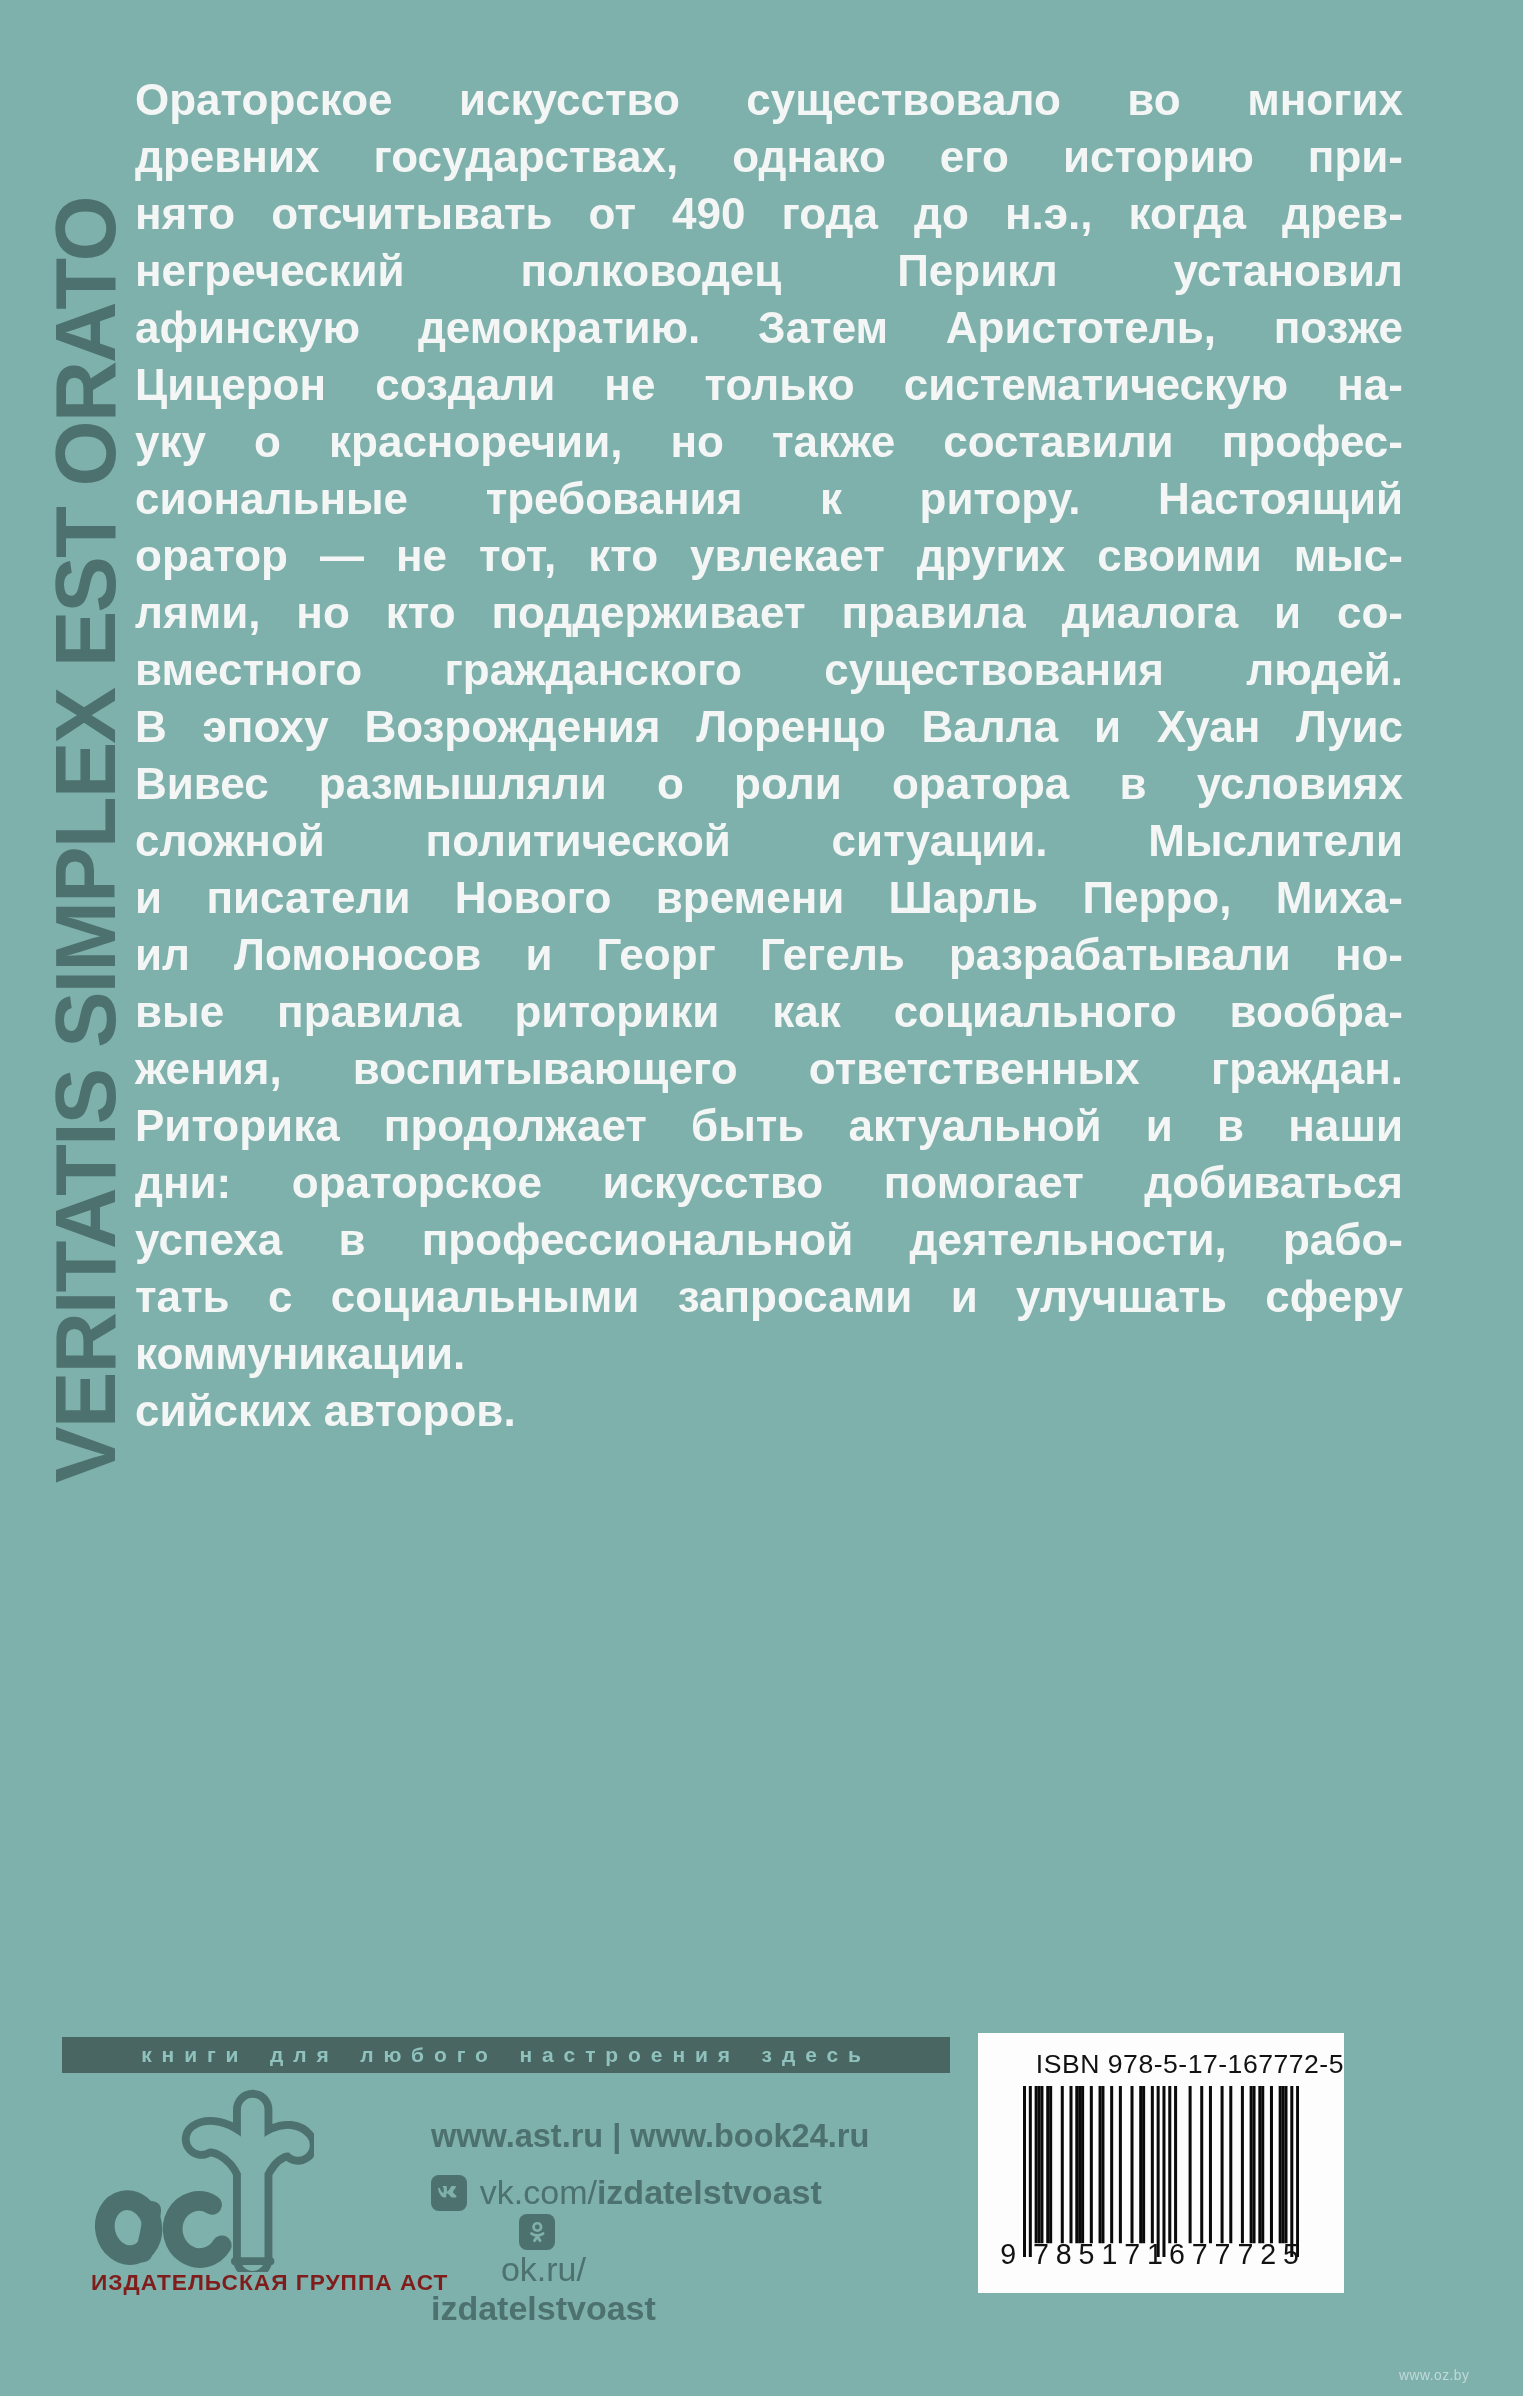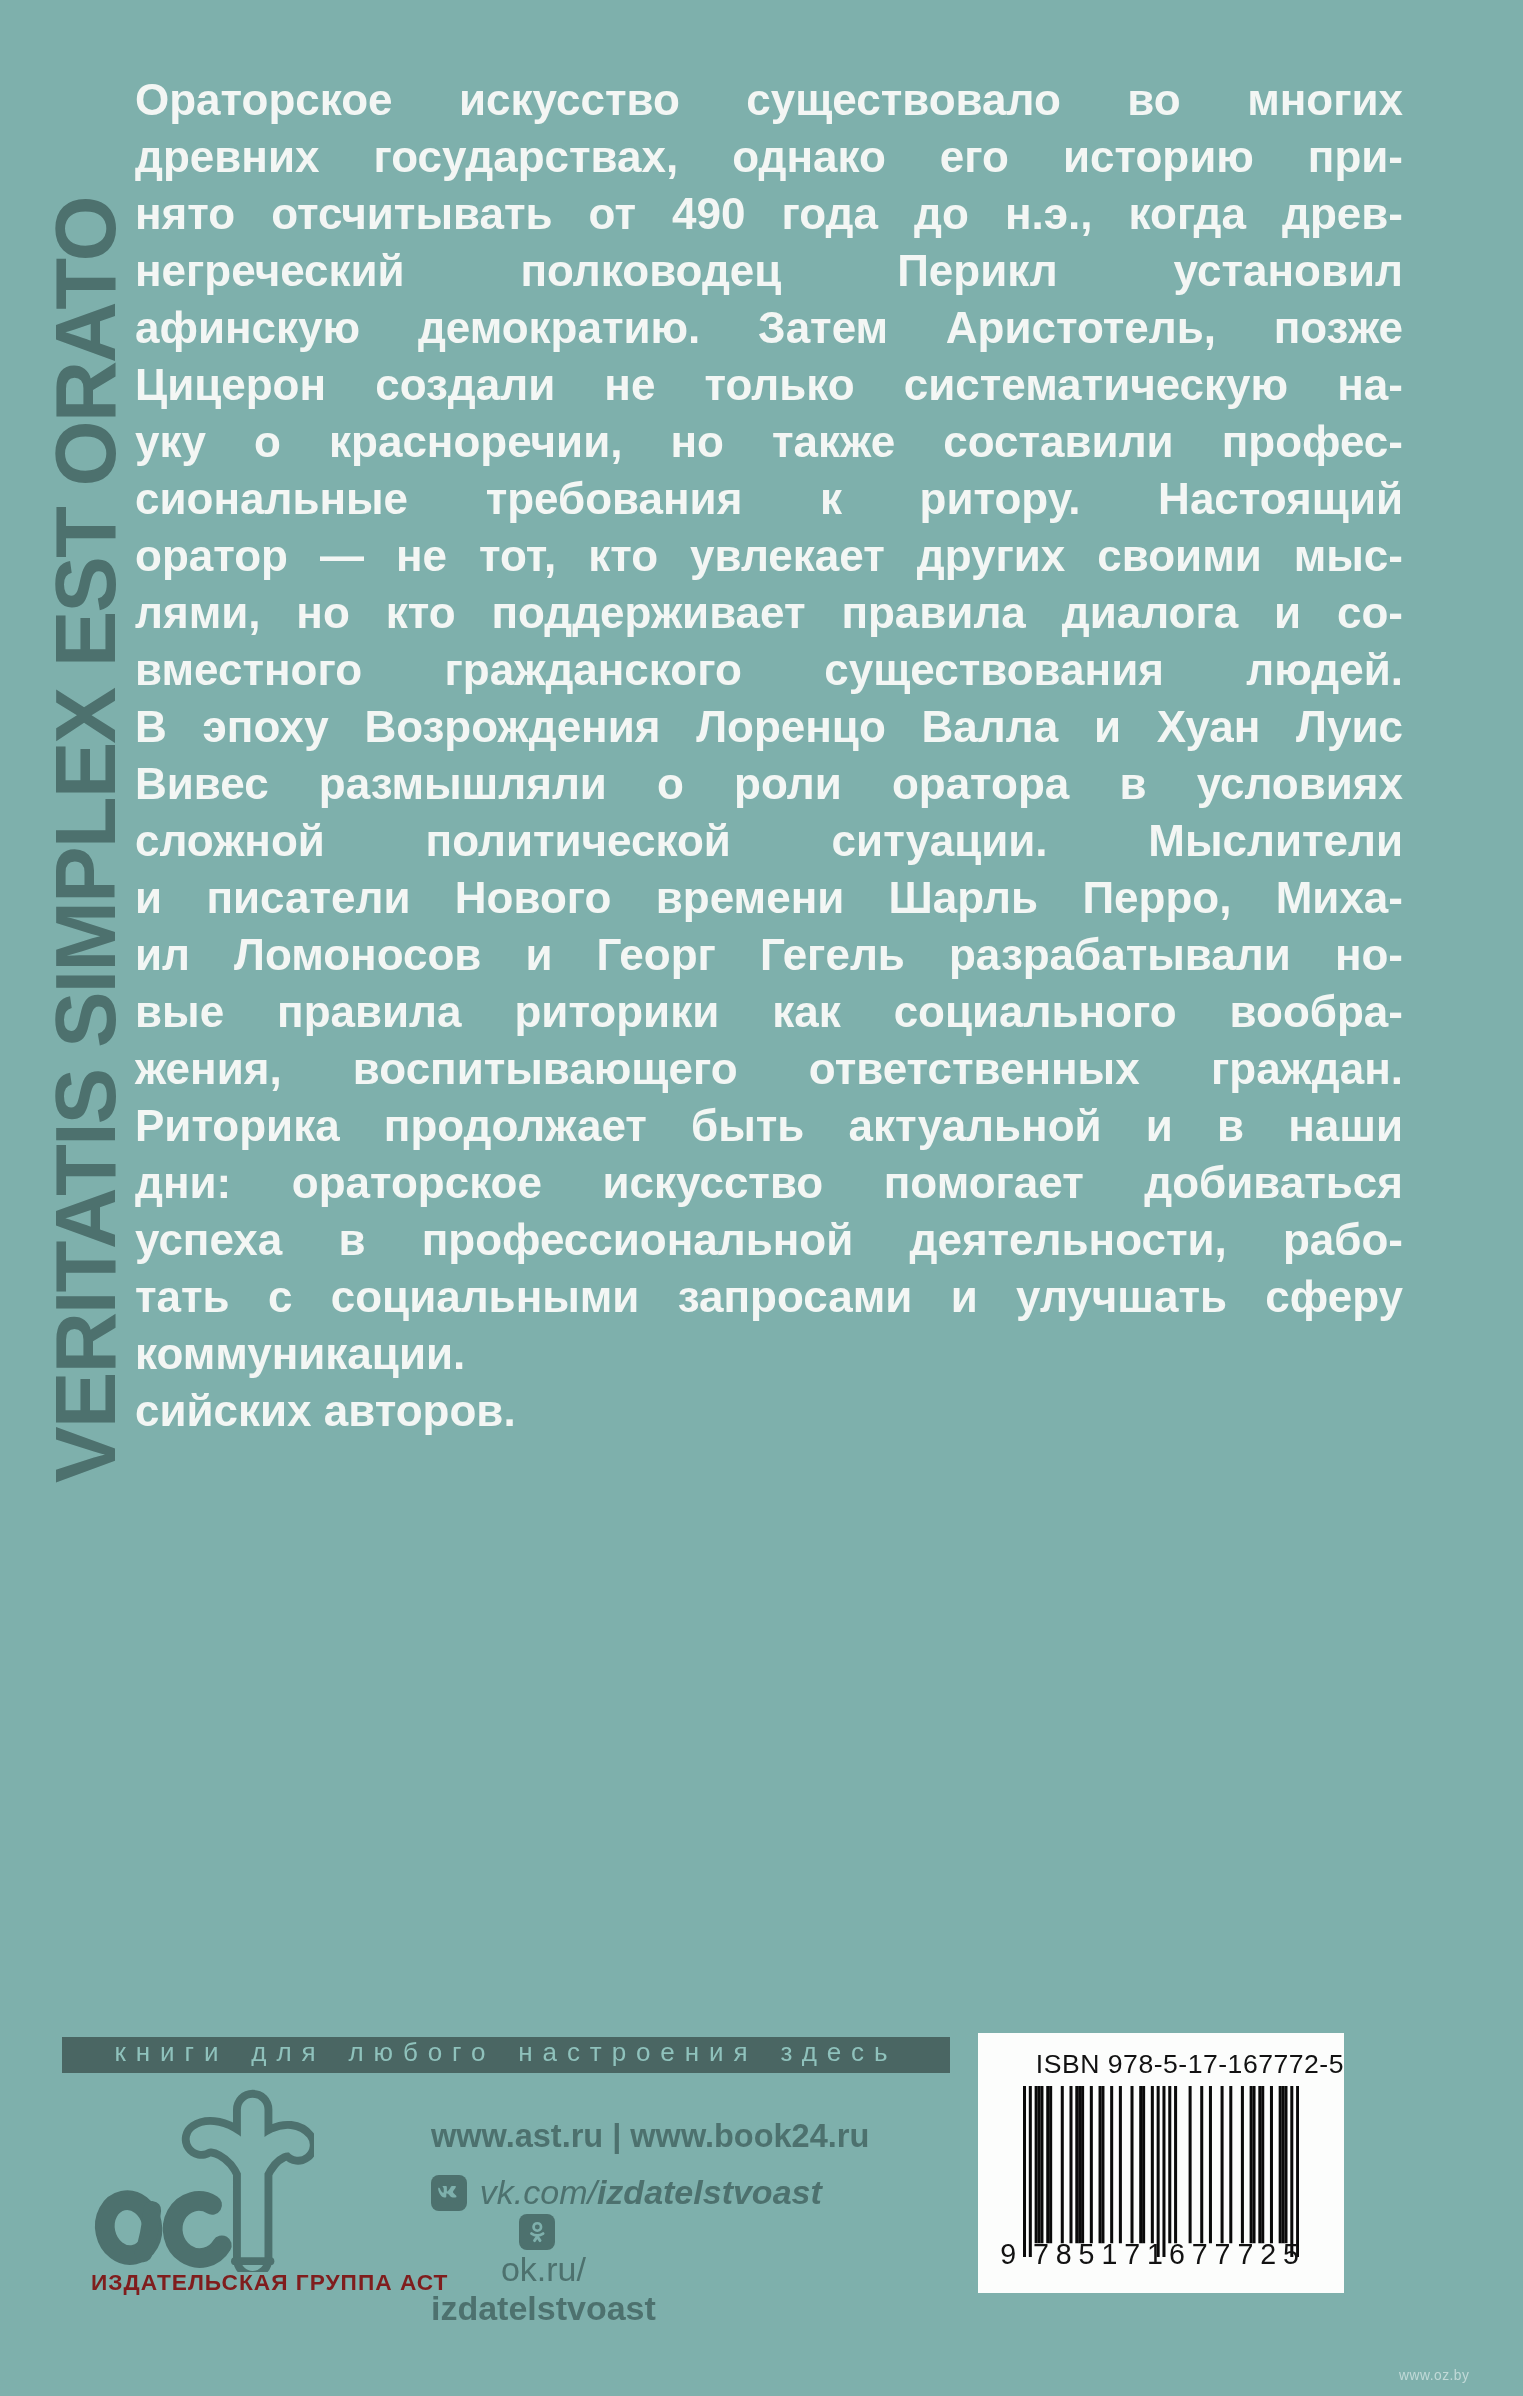--- a/index.html
+++ b/index.html
@@ -42,22 +42,22 @@
     text-align:justify;
     text-align-last:justify;
   }
   
   #banner{
     position:absolute;
     left:62px;top:2037px;
     width:888px;height:36px;
     background:#4a6663;
     color:#8fc2bc;
-    display:flex;justify-content:center;
-    font-size:26px;font-weight:normal;
+    display:flex;align-items:center;justify-content:center;
+    font-size:21px;font-weight:bold;
     letter-spacing:9.9px;word-spacing:5.9px;
     white-space:nowrap;
   }
   
   #ast-logo{position:absolute;left:87px;top:2080px;}
   #publisher-label{
     position:absolute;left:91px;top:2269px;
     width:335px;
     color:#7f1d1d;
     font-size:22.7px;font-weight:bold;
@@ -69,21 +69,21 @@
     position:absolute;left:431px;top:2118px;
     color:#4d716e;font-size:32.5px;font-weight:bold;
     white-space:nowrap;
   }
   .social-line{
     position:absolute;left:431px;
     display:flex;align-items:center;
     color:#4d716e;font-size:34px;
     white-space:nowrap;
   }
-  #vk-line{top:2173px;font-style:italic;}
+  #vk-line{top:2173px;}
   #ok-line{top:2214px;flex-direction:column;}
   .social-line b{font-weight:bold;}
   .sicon{
     width:36px;height:36px;border-radius:7.9px;
     background:#4d716e;
     margin-right:12.8px;
     display:flex;align-items:center;justify-content:center;
     flex:0 0 auto;
   }
   

